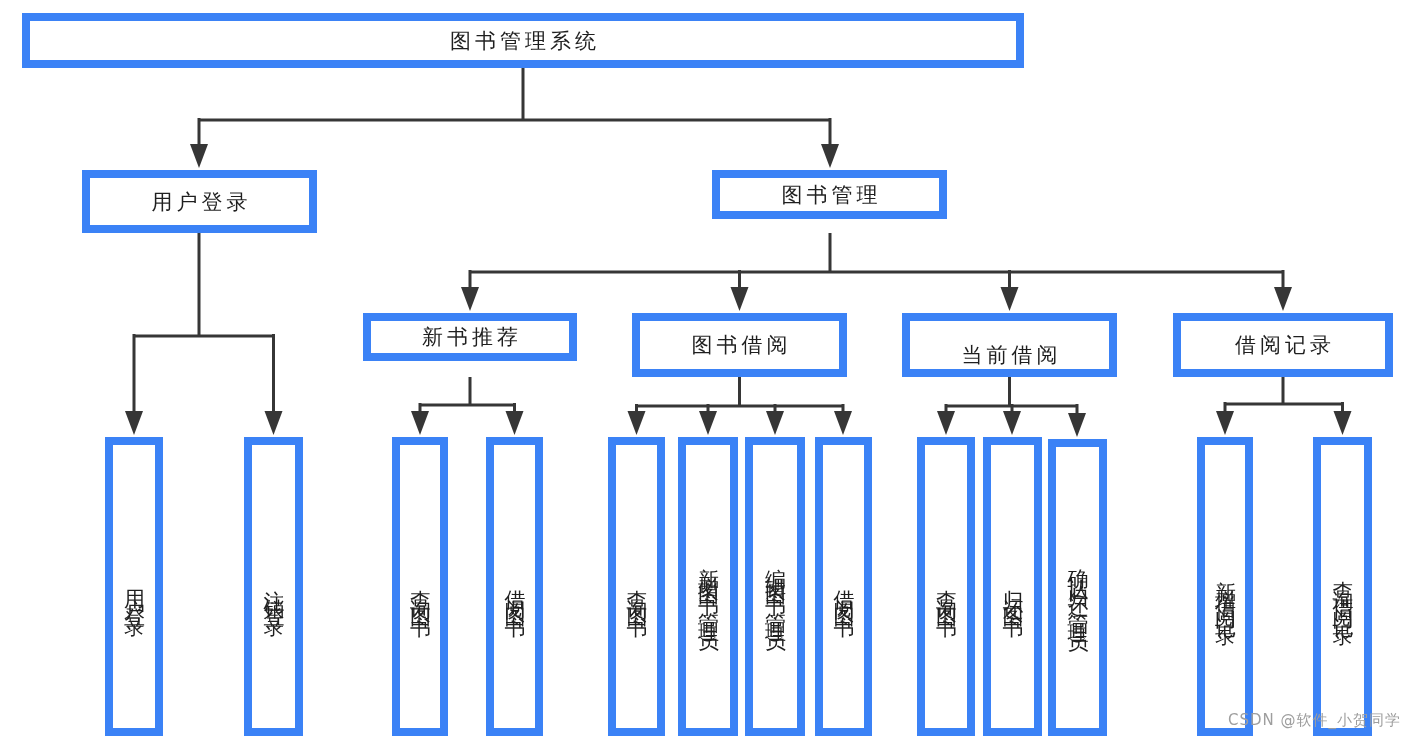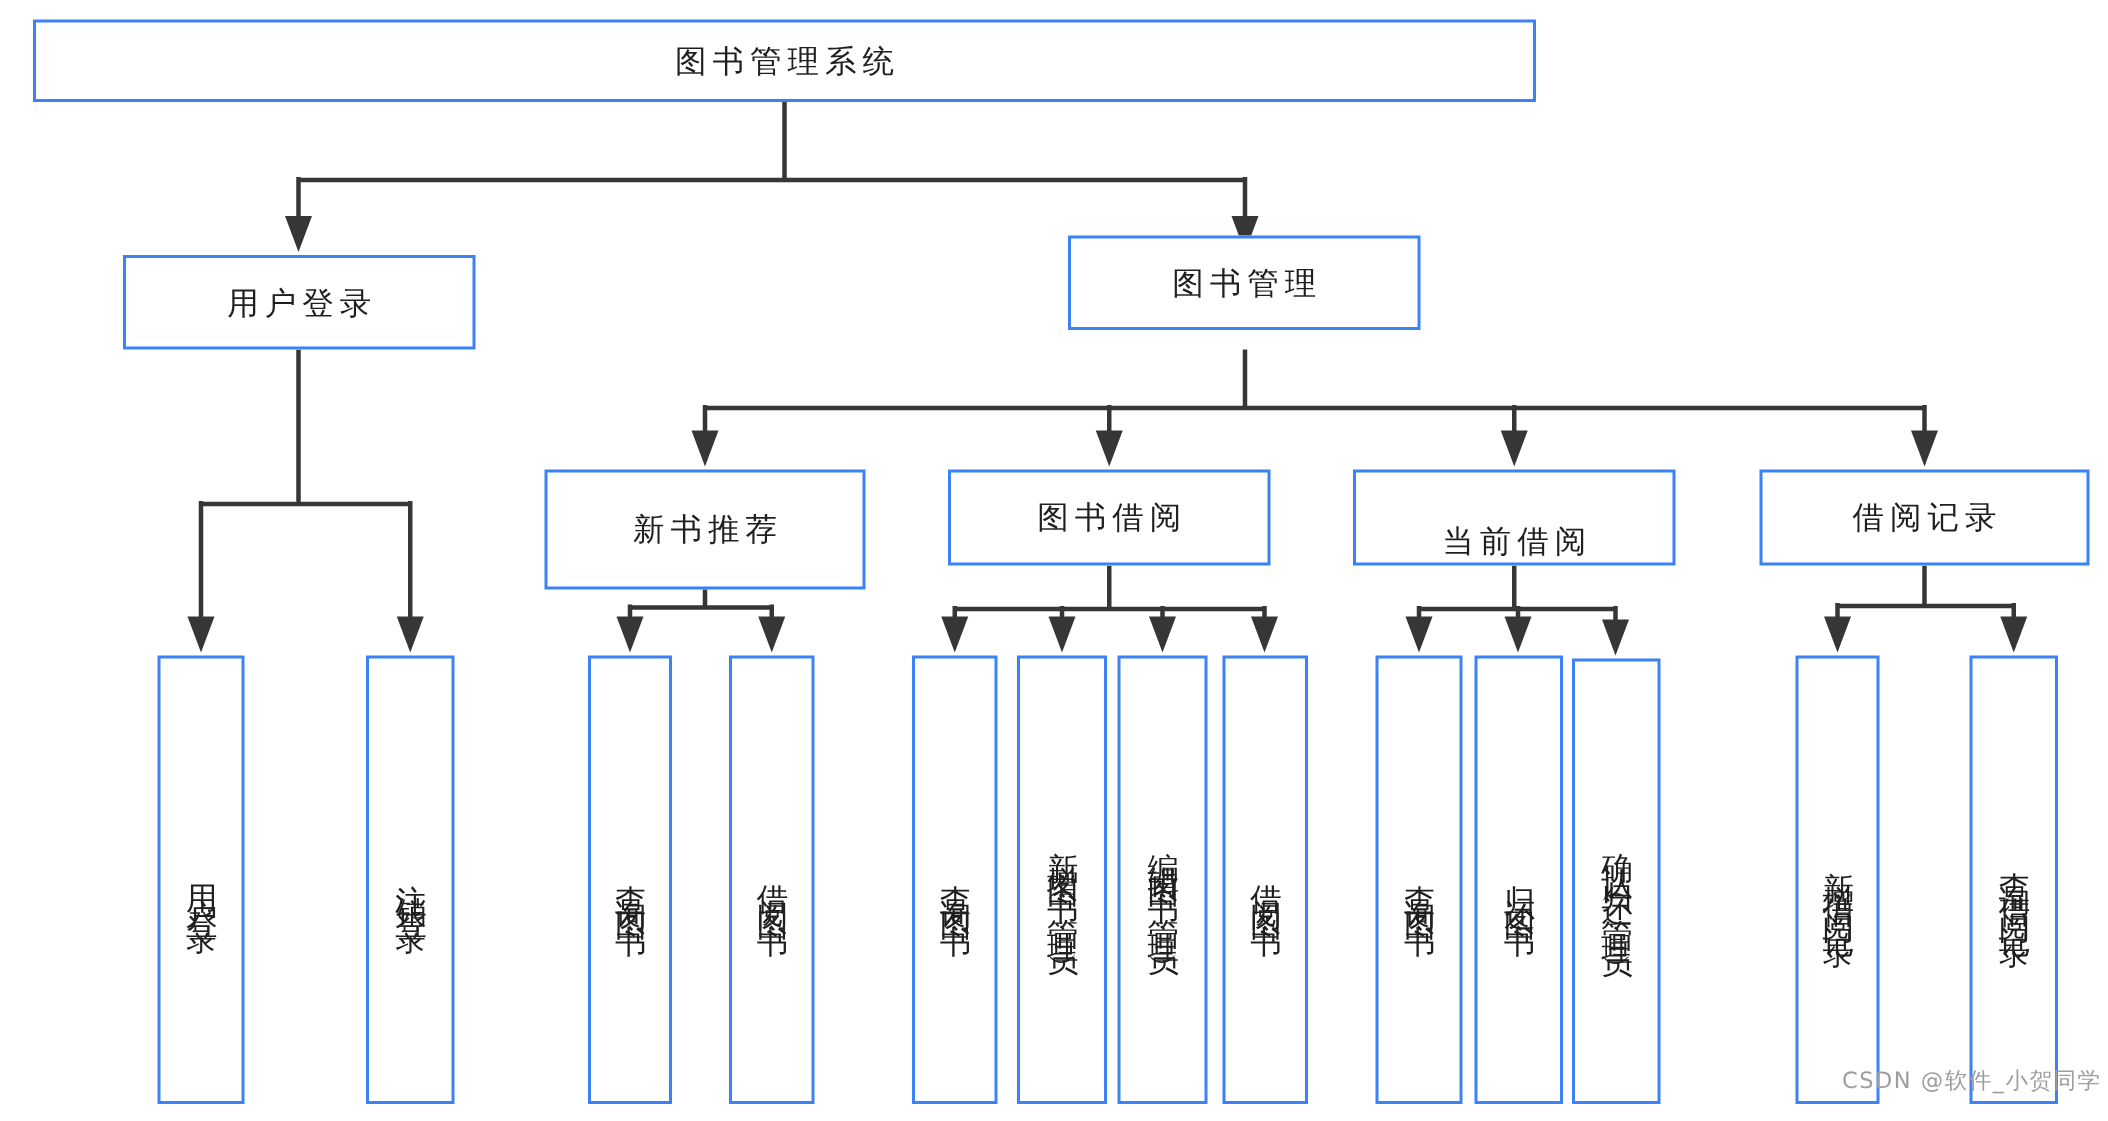--- a/index.html
+++ b/index.html
@@ -14,21 +14,21 @@
   .connectors {
     position: absolute;
     left: 0; top: 0;
     width: 1405px; height: 747px;
     pointer-events: none;
   }
   .box {
     position: absolute;
     box-sizing: border-box;
     background: #ffffff;
-    border: 2px solid #3b82f6;
+    border: 8px solid #3b82f6;
     display: flex;
     align-items: center;
     justify-content: center;
     color: #1f1f1f;
   }
   .hlabel {
     font-size: 21px;
     letter-spacing: 4px;
     padding-left: 4px;   
     white-space: nowrap;
@@ -97,25 +97,25 @@
     </g>
   </svg>
 
   <div class="box" style="left:22px; top:13px; width:1002px; height:55px;">
     <span class="hlabel">图书管理系统</span>
   </div>
 
   <div class="box" style="left:82px; top:170px; width:235px; height:63px;">
     <span class="hlabel">用户登录</span>
   </div>
-  <div class="box" style="left:712px; top:157px; width:235px; height:63px;">
+  <div class="box" style="left:712px; top:170px; width:235px; height:49px;">
     <span class="hlabel">图书管理</span>
   </div>
 
-  <div class="box" style="left:363px; top:313px; width:214px; height:80px;text-align:center;">
+  <div class="box" style="left:363px; top:313px; width:214px; height:48px;text-align:center;">
     <span class="hlabel">新书推荐</span>
   </div>
   <div class="box" style="left:632px; top:313px; width:215px; height:64px;justify-content:center;">
     <span class="hlabel">图书借阅</span>
   </div>
   <div class="box" style="left:902px; top:313px; width:215px; height:64px;align-items:flex-end;">
     <span class="hlabel">当前借阅</span>
   </div>
   <div class="box" style="left:1173px; top:313px; width:220px; height:64px;">
     <span class="hlabel">借阅记录</span>

